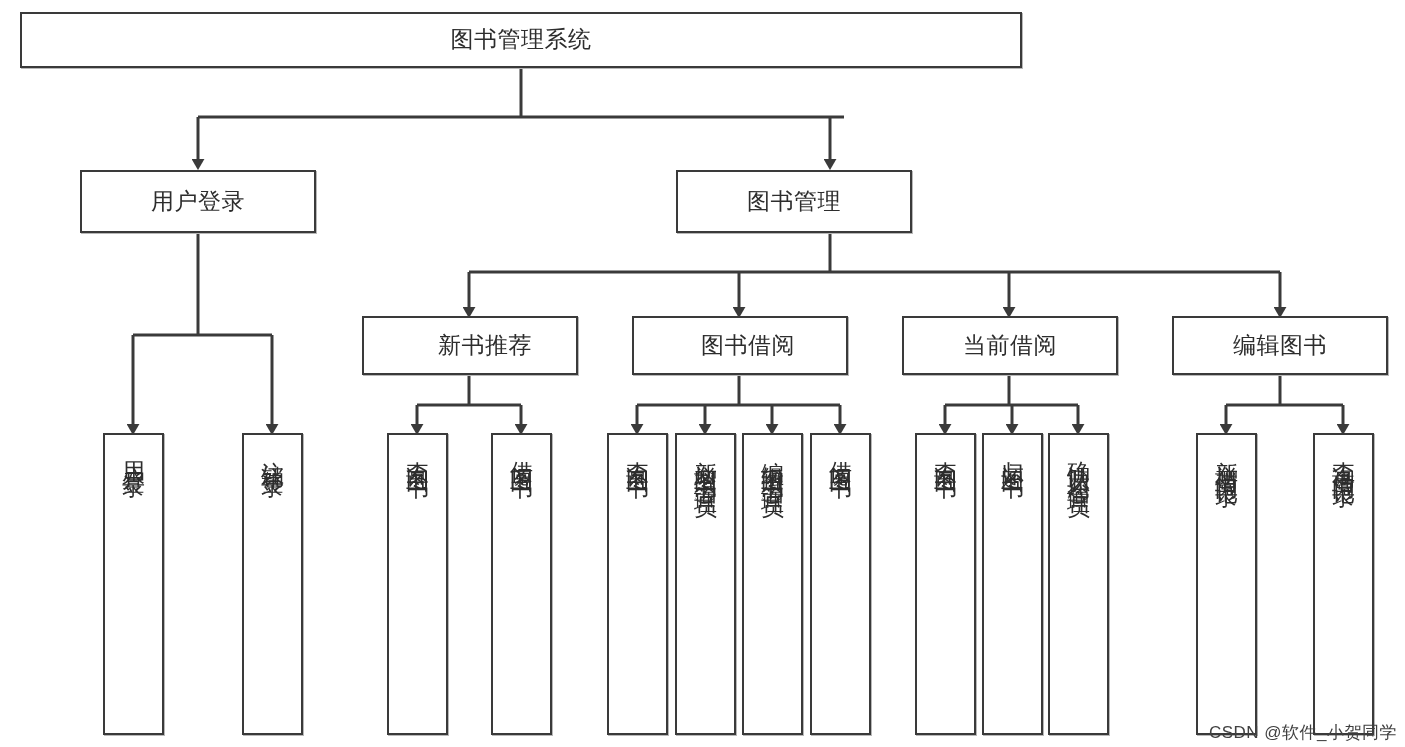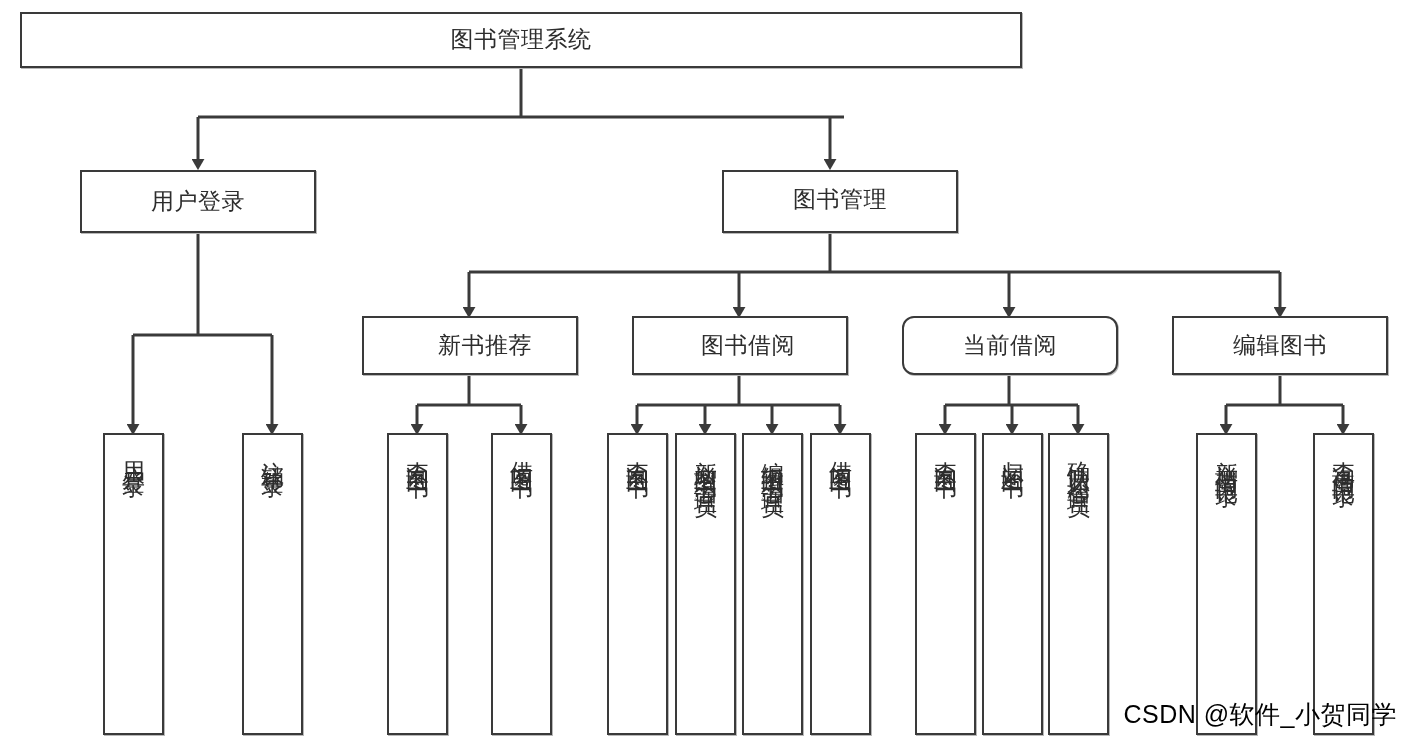--- a/index.html
+++ b/index.html
@@ -56,23 +56,23 @@
     writing-mode: vertical-rl;
     text-orientation: upright;
     font-size: 23px;
     line-height: 1.0;
     letter-spacing: 5px;
     height: auto;
   }
   .watermark {
     position: absolute;
     right: 8px;
-    bottom: 16px;
-    font-size: 25px;
-    color: #000000;
+    bottom: 3px;
+    font-size: 17px;
+    color: #404040;
     white-space: nowrap;
     letter-spacing: 0.5px;
   }
 </style>
 </head>
 <body>
 
 <div id="canvas">
 
   <svg id="wires" viewBox="0 0 1405 747" xmlns="http://www.w3.org/2000/svg">
@@ -125,31 +125,31 @@
     </g>
   </svg>
 
   <div class="node h" style="left:20px; top:12px; width:1002px; height:56px;">
     <span class="node-label">图书管理系统</span>
   </div>
 
   <div class="node h" style="left:80px; top:170px; width:236px; height:63px;">
     <span class="node-label">用户登录</span>
   </div>
-  <div class="node h" style="left:722px; top:170px; width:236px; height:63px;font-family:Liberation Mono, monospace;">
+  <div class="node h" style="left:676px; top:170px; width:236px; height:63px;">
     <span class="node-label">图书管理</span>
   </div>
 
   <div class="node h" style="left:362px; top:316px; width:216px; height:59px;padding-left:30px;">
     <span class="node-label">新书推荐</span>
   </div>
   <div class="node h" style="left:632px; top:316px; width:216px; height:59px;padding-left:16px;">
     <span class="node-label">图书借阅</span>
   </div>
-  <div class="node h" style="left:902px; top:316px; width:216px; height:59px;border-radius:12px;">
+  <div class="node h" style="left:902px; top:316px; width:216px; height:59px;">
     <span class="node-label">当前借阅</span>
   </div>
   <div class="node h" style="left:1172px; top:316px; width:216px; height:59px;">
     <span class="node-label">编辑图书</span>
   </div>
 
   <div class="node v" style="left:103px; top:433px; width:61px; height:302px;">
     <span class="node-label">用户登录</span>
   </div>
   <div class="node v" style="left:242px; top:433px; width:61px; height:302px;">

